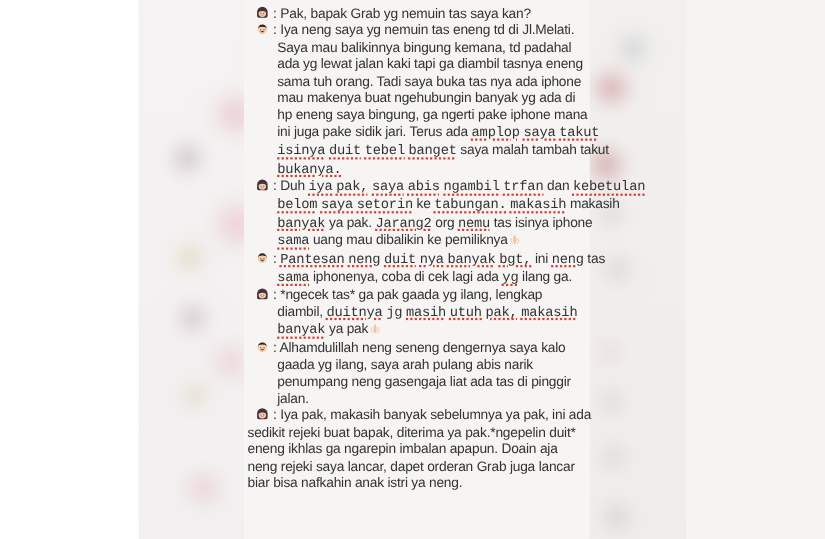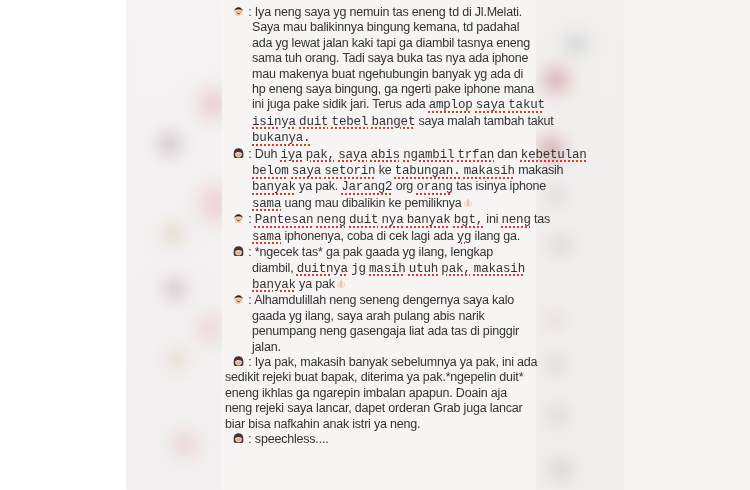--- a/index.html
+++ b/index.html
@@ -93,35 +93,38 @@
     <div class="inner"></div>
   </div>
 <div id="center-col"></div>
 <div class="blur-strip" id="right-strip">
     <div class="inner"></div>
   </div>
 <div id="right-margin"></div>
 
 <div id="chat">
     <div class="line none"><svg class="emoji" viewBox="0 0 20 20">
+        <use href="#sym-woman" xlink:href="#sym-woman"></use>
+      </svg><span> : </span><span>Pak, bapak Grab yg nemuin tas saya kan?</span></div>
+    <div class="line none"><svg class="emoji" viewBox="0 0 20 20">
         <use href="#sym-man" xlink:href="#sym-man"></use>
       </svg><span> : </span><span>Iya neng saya yg nemuin tas eneng td di Jl.Melati.</span></div>
     <div class="line hang"><span>Saya mau balikinnya bingung kemana, td padahal</span></div>
     <div class="line hang"><span>ada yg lewat jalan kaki tapi ga diambil tasnya eneng</span></div>
     <div class="line hang"><span>sama tuh orang. Tadi saya buka tas nya ada iphone</span></div>
     <div class="line hang"><span>mau makenya buat ngehubungin banyak yg ada di</span></div>
     <div class="line hang"><span>hp eneng saya bingung, ga ngerti pake iphone mana</span></div>
     <div class="line hang"><span>ini juga pake sidik jari. Terus ada </span><span class="sp">amplop</span><span> </span><span class="sp">saya</span><span> </span><span class="sp">takut</span></div>
     <div class="line hang"><span class="sp">isinya</span><span> </span><span class="sp">duit</span><span> </span><span class="sp">tebel</span><span> </span><span class="sp">banget</span><span> saya malah tambah takut</span></div>
     <div class="line hang"><span class="sp">bukanya.</span></div>
     <div class="line none"><svg class="emoji" viewBox="0 0 20 20">
         <use href="#sym-woman" xlink:href="#sym-woman"></use>
       </svg><span> : </span><span>Duh </span><span class="sp">iya</span><span> </span><span class="sp">pak,</span><span> </span><span class="sp">saya</span><span> </span><span class="sp">abis</span><span> </span><span class="sp">ngambil</span><span> </span><span class="sp">trfan</span><span> dan </span><span class="sp">kebetulan</span></div>
     <div class="line hang"><span class="sp">belom</span><span> </span><span class="sp">saya</span><span> </span><span class="sp">setorin</span><span> ke </span><span class="sp">tabungan.</span><span> </span><span class="sp">makasih</span><span> makasih</span></div>
-    <div class="line hang"><span class="sp">banyak</span><span> ya pak. </span><span class="sp">Jarang2</span><span> org </span><span class="sp">orang</span><span> tas isinya iphone</span></div>
+    <div class="line hang"><span class="sp">banyak</span><span> ya pak. </span><span class="sp">Jarang2</span><span> org </span><span class="sp">nemu</span><span> tas isinya iphone</span></div>
     <div class="line hang"><span class="sp">sama</span><span> uang mau dibalikin ke pemiliknya</span><svg class="emoji hands" viewBox="0 0 20 20">
         <use href="#sym-folded-hands" xlink:href="#sym-folded-hands"></use>
       </svg></div>
     <div class="line none"><svg class="emoji" viewBox="0 0 20 20">
         <use href="#sym-man" xlink:href="#sym-man"></use>
       </svg><span> : </span><span class="sp">Pantesan</span><span> </span><span class="sp">neng</span><span> </span><span class="sp">duit</span><span> </span><span class="sp">nya</span><span> </span><span class="sp">banyak</span><span> </span><span class="sp">bgt,</span><span> ini </span><span class="sp">neng</span><span> tas</span></div>
     <div class="line hang"><span class="sp">sama</span><span> iphonenya, coba di cek lagi ada </span><span class="sp">yg</span><span> ilang ga.</span></div>
     <div class="line none"><svg class="emoji" viewBox="0 0 20 20">
         <use href="#sym-woman" xlink:href="#sym-woman"></use>
       </svg><span> : </span><span>*ngecek tas* ga pak gaada yg ilang, lengkap</span></div>
@@ -135,16 +138,13 @@
     <div class="line hang"><span>gaada yg ilang, saya arah pulang abis narik</span></div>
     <div class="line hang"><span>penumpang neng gasengaja liat ada tas di pinggir</span></div>
     <div class="line hang"><span>jalan.</span></div>
     <div class="line none"><svg class="emoji" viewBox="0 0 20 20">
         <use href="#sym-woman" xlink:href="#sym-woman"></use>
       </svg><span> : </span><span>Iya pak, makasih banyak sebelumnya ya pak, ini ada</span></div>
     <div class="line left"><span>sedikit rejeki buat bapak, diterima ya pak.*ngepelin duit*</span></div>
     <div class="line left"><span>eneng ikhlas ga ngarepin imbalan apapun. Doain aja</span></div>
     <div class="line left"><span>neng rejeki saya lancar, dapet orderan Grab juga lancar</span></div>
     <div class="line left"><span>biar bisa nafkahin anak istri ya neng.</span></div>
-    <div class="line none"><svg class="emoji" viewBox="0 0 20 20">
-        <use href="#sym-woman" xlink:href="#sym-woman"></use>
-      </svg><span> : </span><span>speechless....</span></div>
   </div>
 
 </body></html>

